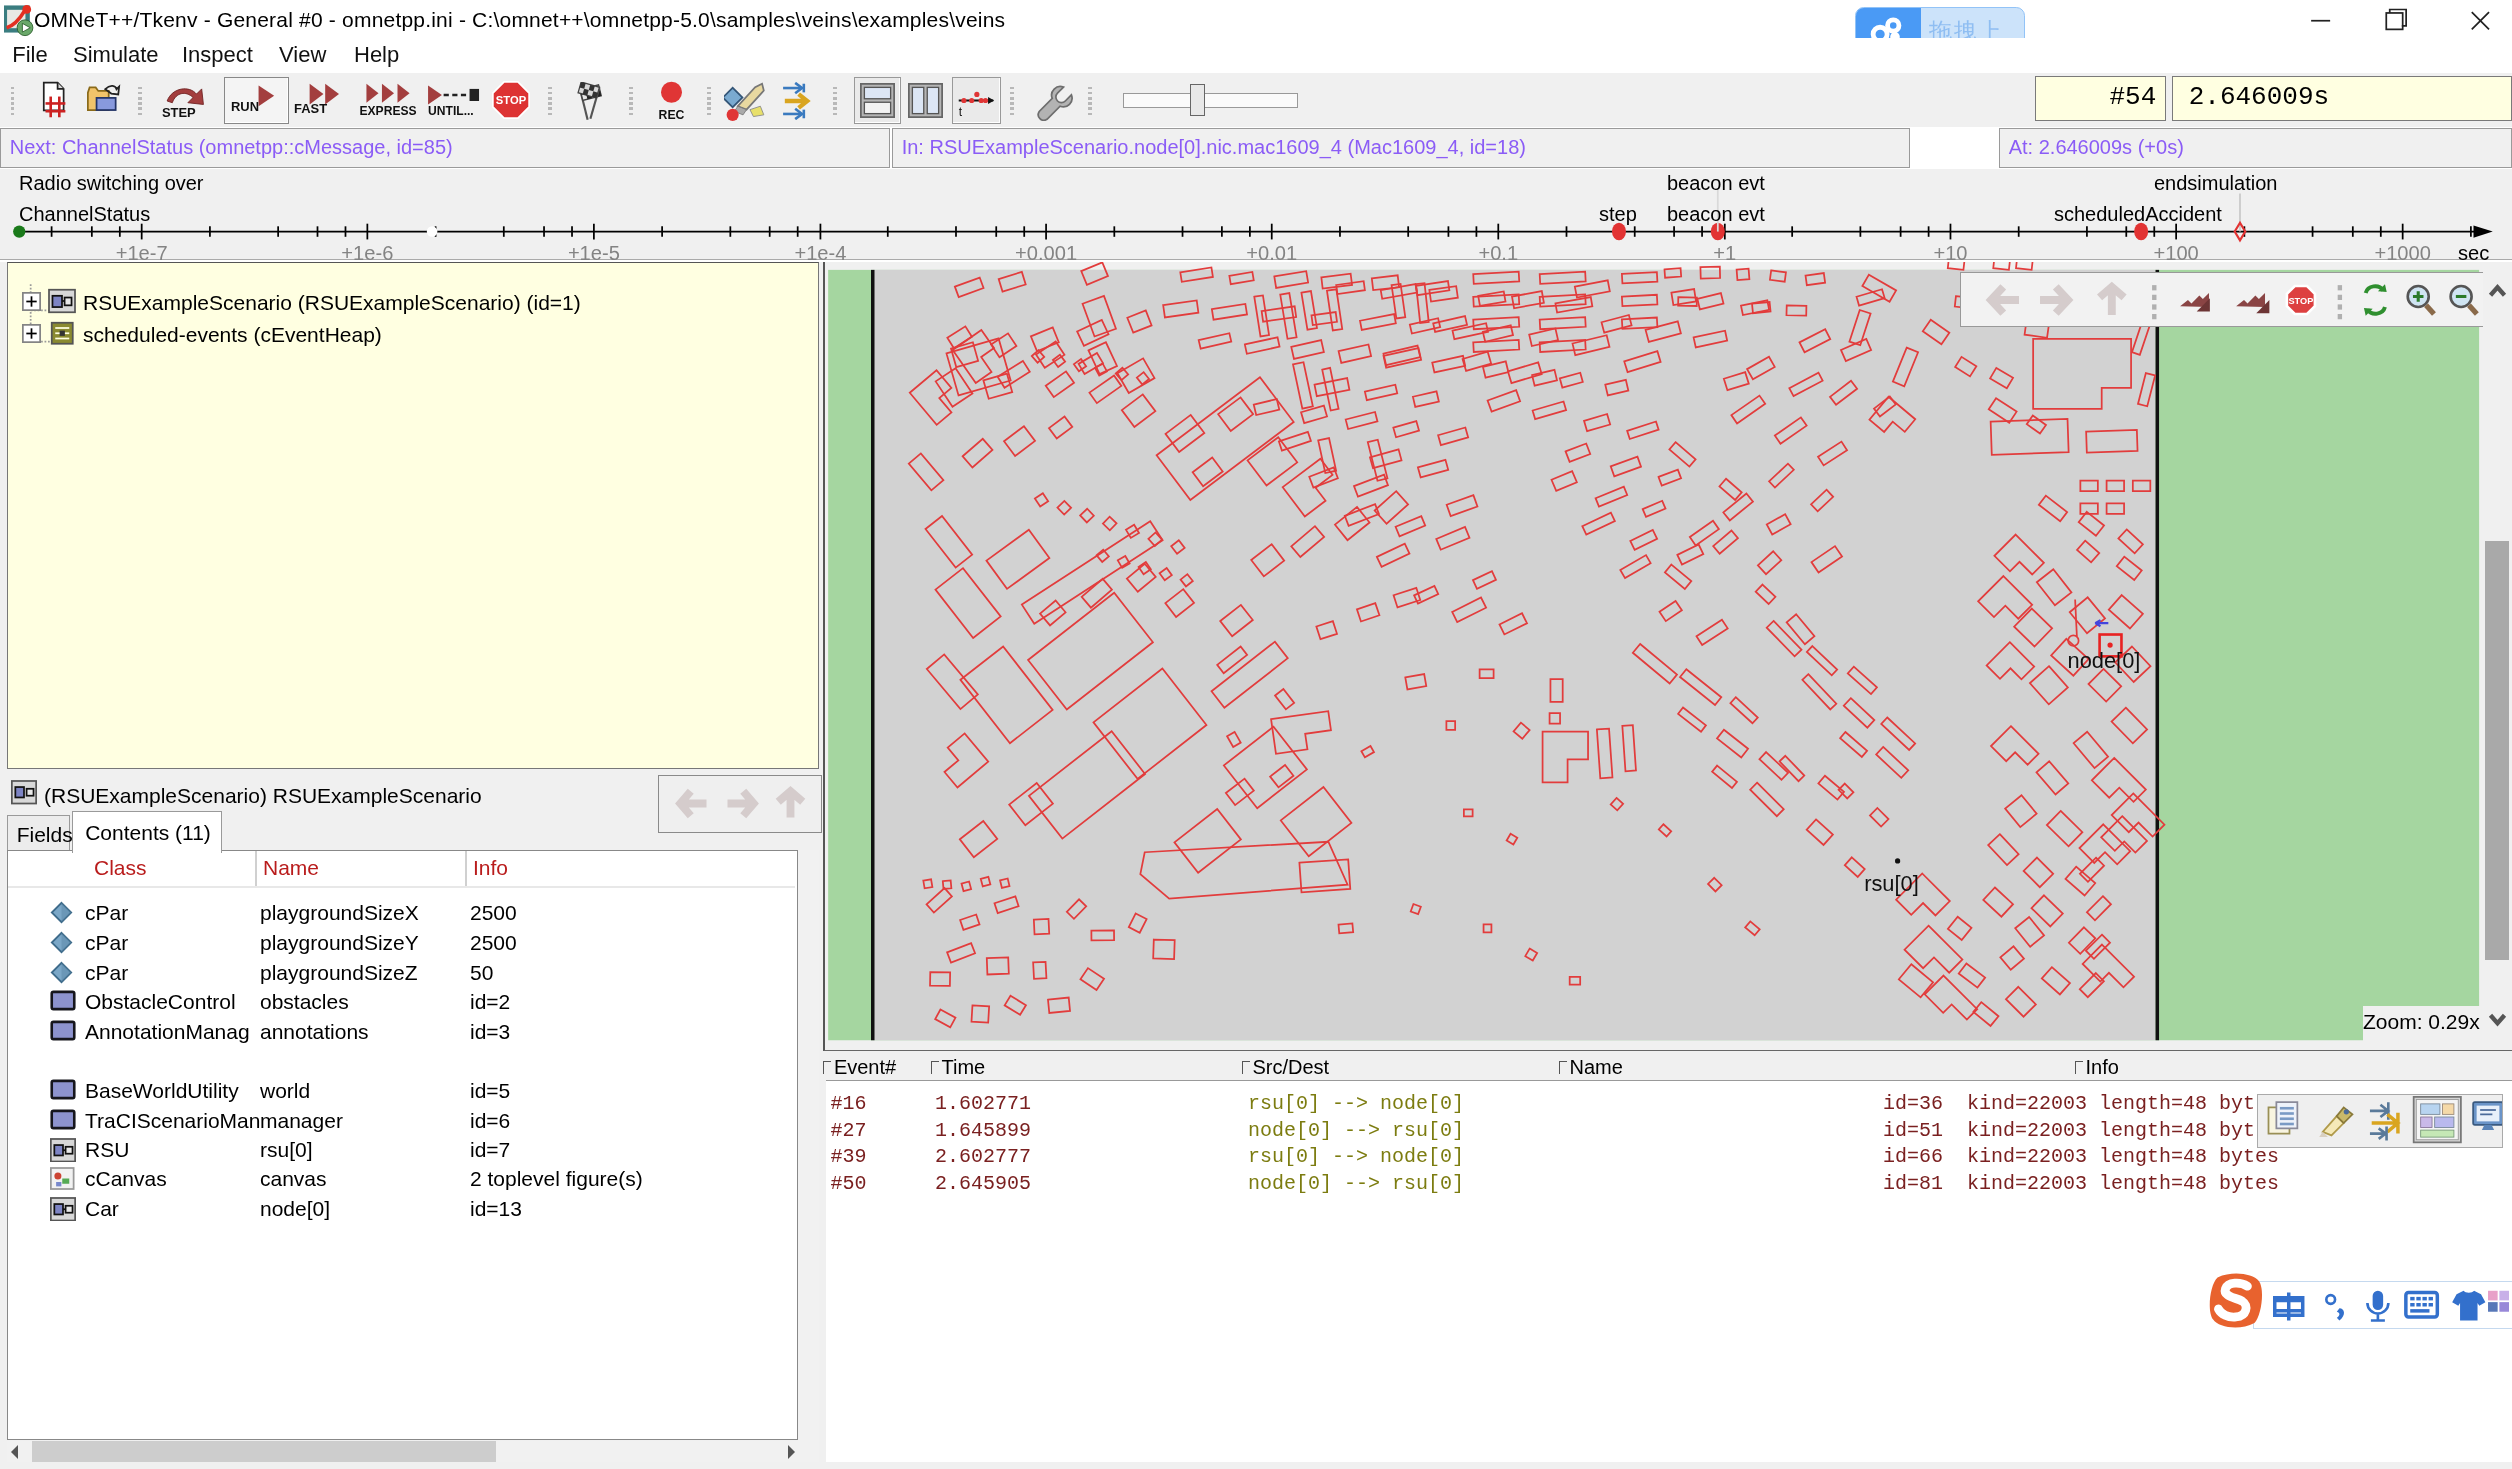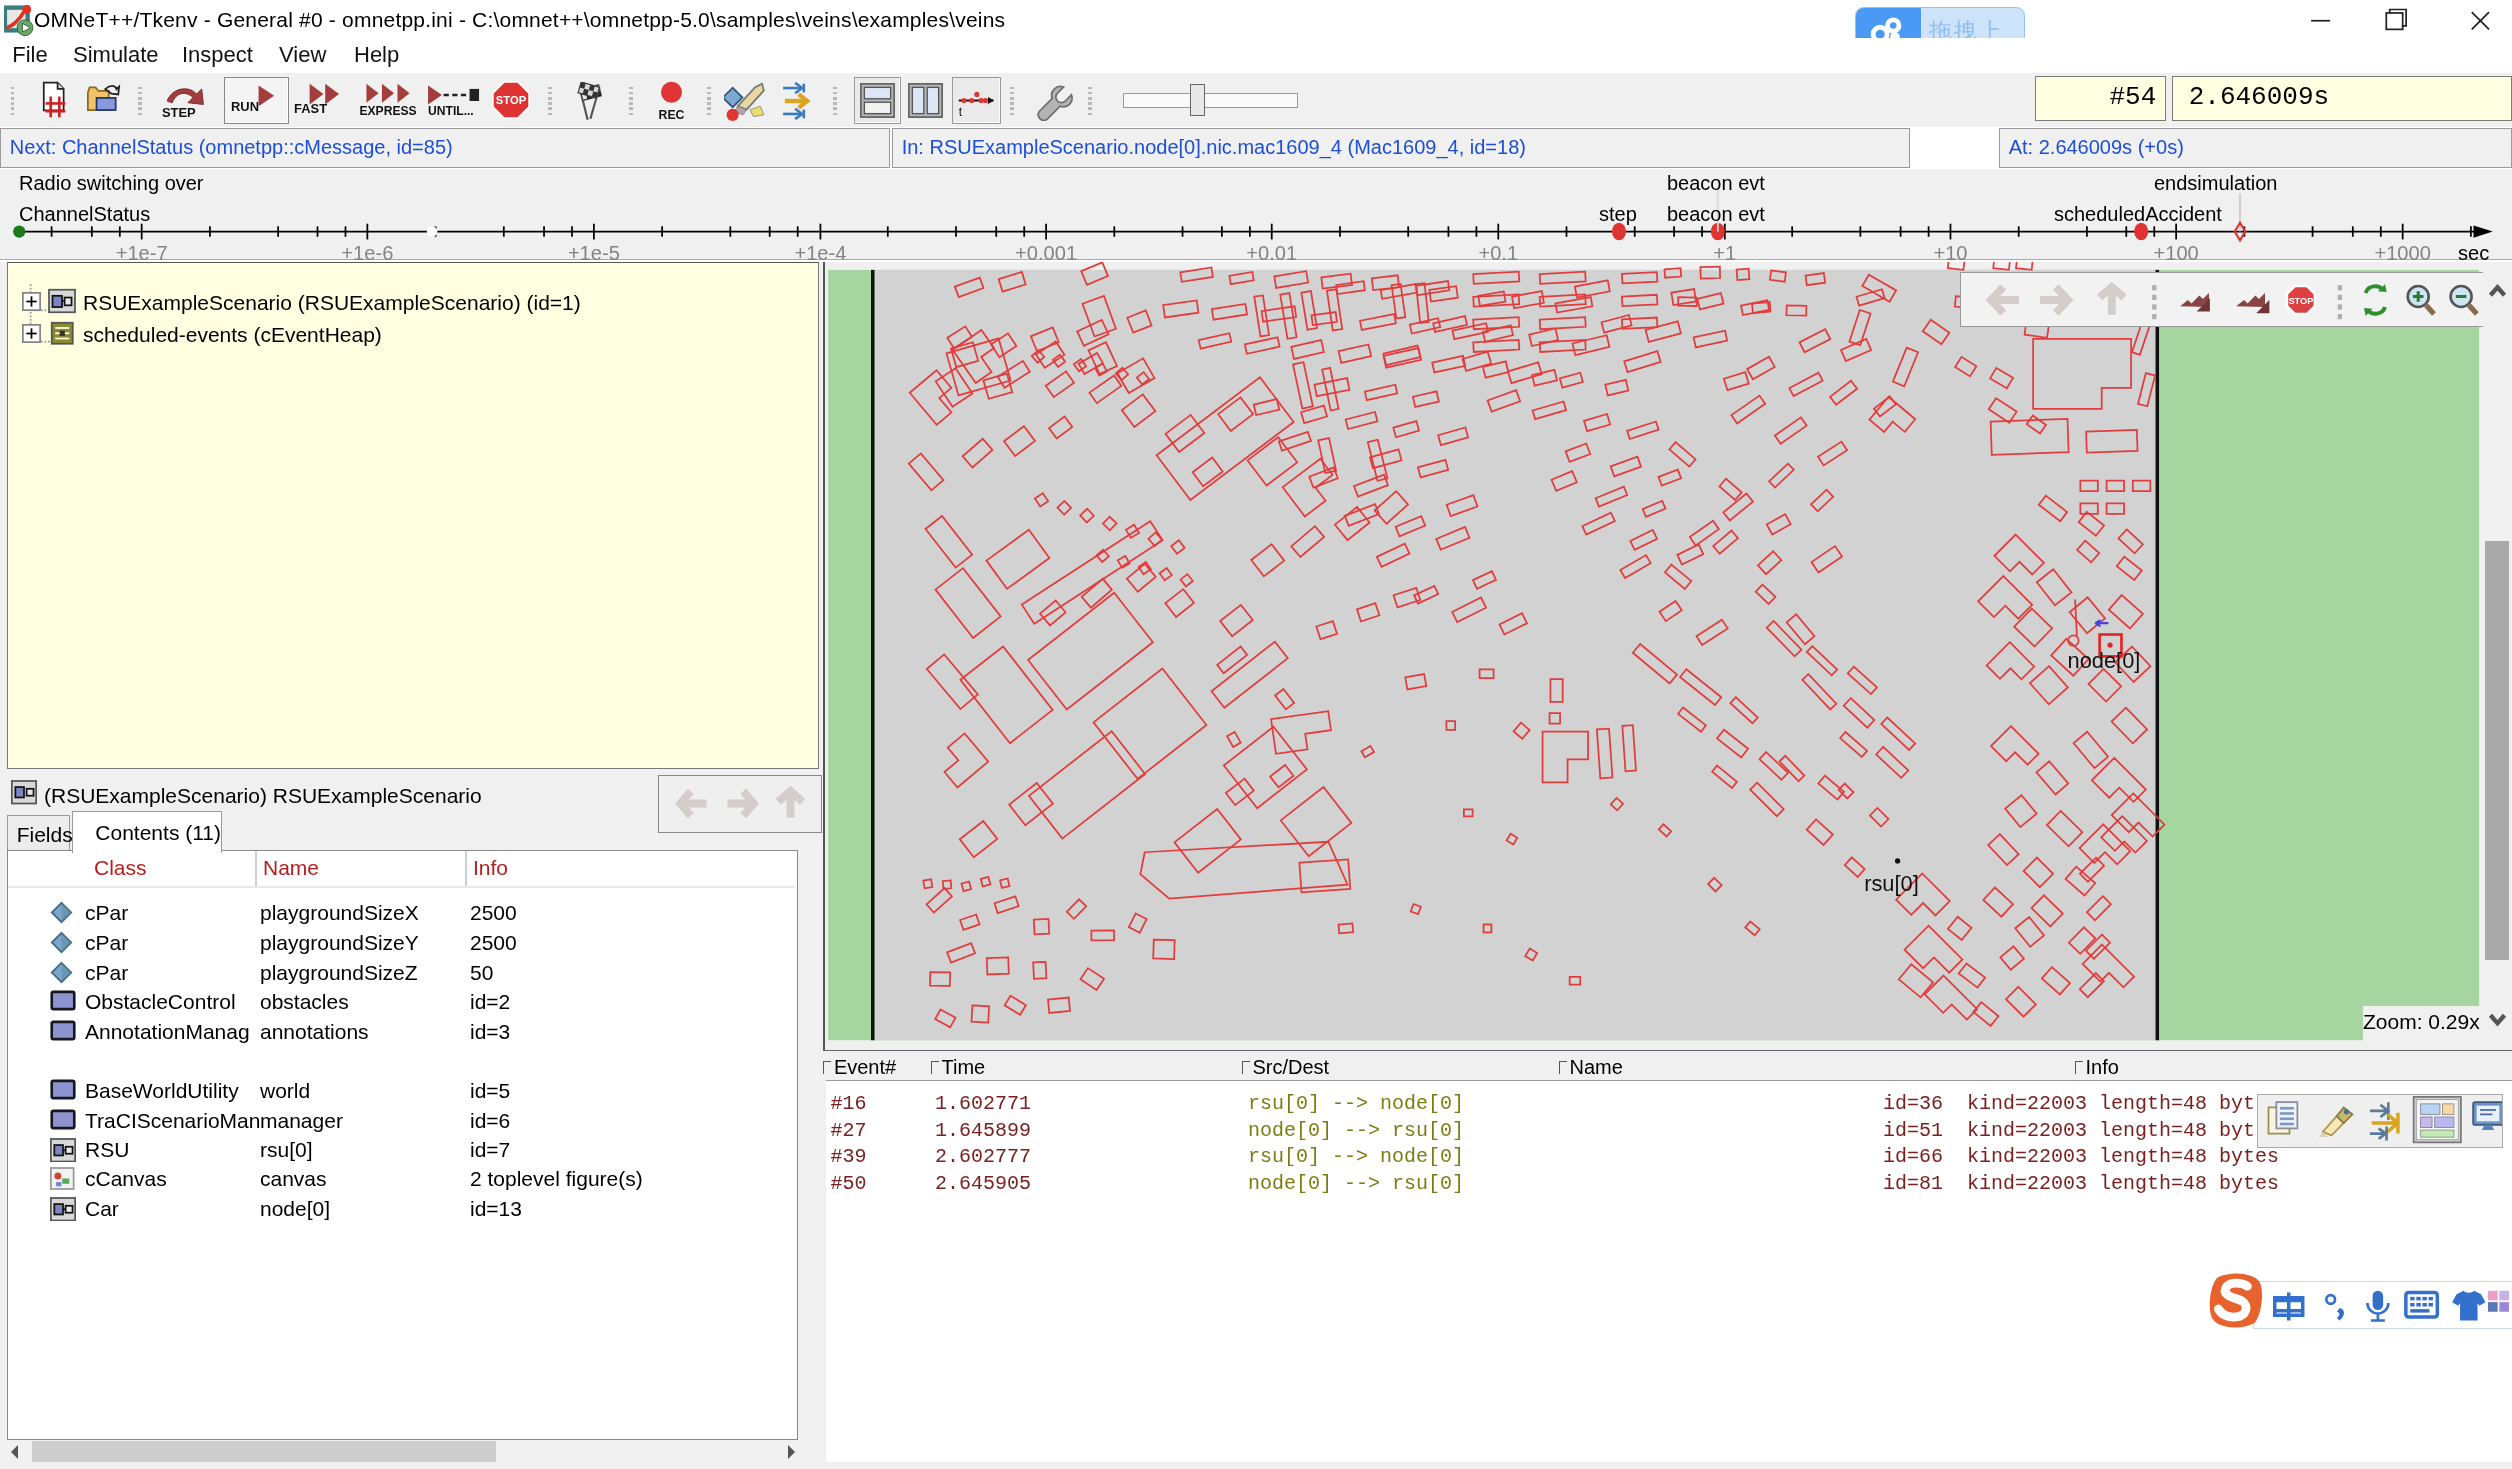--- a/index.html
+++ b/index.html
@@ -18,31 +18,31 @@
 
 #toolbar { left:0; top:73px; width:2512px; height:54px; background:#f0f0f0; }
 .tsep { position:absolute; top:10.5px; width:3.5px; height:33px; background-image:repeating-linear-gradient(#f0f0f0 0 2.6px, #b8b8b8 2.6px 5.2px); }
 .ticon { position:absolute; }
 .tbox { position:absolute; border:1.7px solid #888; background:#f4f4f4; box-shadow:inset -0.9px -0.9px 0 #fff; }
 .tbox.sel { background:#eaeaea; border-color:#999; }
 #f54, #ftime { position:absolute; top:76px; height:45px; background:#ffffe1; border:1.7px solid #7a7a7a; font-family:"Liberation Mono", monospace; font-size:26px; color:#000; }
 #f54 { left:2035px; width:131px; text-align:right; padding:5.2px 8.7px 0 0; }
 #ftime { left:2172px; width:340px; text-align:left; padding:5.2px 0 0 15.7px; }
 
-.sbox { position:absolute; top:128px; height:40px; background:#f0f0f0; border:1.7px solid #9a9a9a; font-size:20px; color:#1d4ed8; padding:7px 0 0 8.7px; white-space:nowrap; overflow:hidden; }
+.sbox { position:absolute; top:128px; height:40px; background:#f0f0f0; border:1.7px solid #9a9a9a; font-size:20px; color:#8b5cf6; padding:7px 0 0 8.7px; white-space:nowrap; overflow:hidden; }
 
 #tl { left:0; top:169px; width:2512px; height:91px; background:#f0f0f0; border-bottom:1.7px solid #aaa; }
 #tl .lab { position:absolute; font-size:20px; color:#000; }
 
 #mainbg { left:0; top:262px; width:2512px; height:1208px; background:#f0f0f0; }
 
 #tree { left:7px; top:262px; width:812px; height:507px; background:#ffffe1; border:1.7px solid #777; border-top-color:#555; }
 #tree .row { position:absolute; font-size:21px; color:#000; }
 
-#insp { left:7px; top:773px; width:812px; height:691px; background:#f0f0f0;text-align:right; }
+#insp { left:7px; top:773px; width:812px; height:691px; background:#f0f0f0; }
 #insp .hdr { position:absolute; left:1.7px; top:10.5px; font-size:21px; color:#000; }
 #navbox { position:absolute; left:651px; top:1.7px; width:164px; height:58px; border:1.7px solid #8a8a8a; background:#efefef; }
 #navbox svg { position:absolute; top:10.5px; }
 .tab { position:absolute; font-size:21px; color:#000; border:1.7px solid #9a9a9a; border-bottom:none; }
 #tabs { position:absolute; left:0; top:38px; height:40px; width:812px;padding-left:44px; }
 #tbl { position:absolute; left:0; top:77px; width:791px; height:590px; background:#fff; border:1.7px solid #888; }
 #tbl .hd { position:absolute; top:5.2px; font-size:21px; color:#b91c1c; }
 #tbl .vline { position:absolute; top:0; width:1.7px; height:35px; background:#d0d0d0; }
 .trow { position:absolute; left:0; width:787px; height:30px; font-size:21px; color:#000; }
 .trow .ti { position:absolute; left:42px; top:2.6px; }

